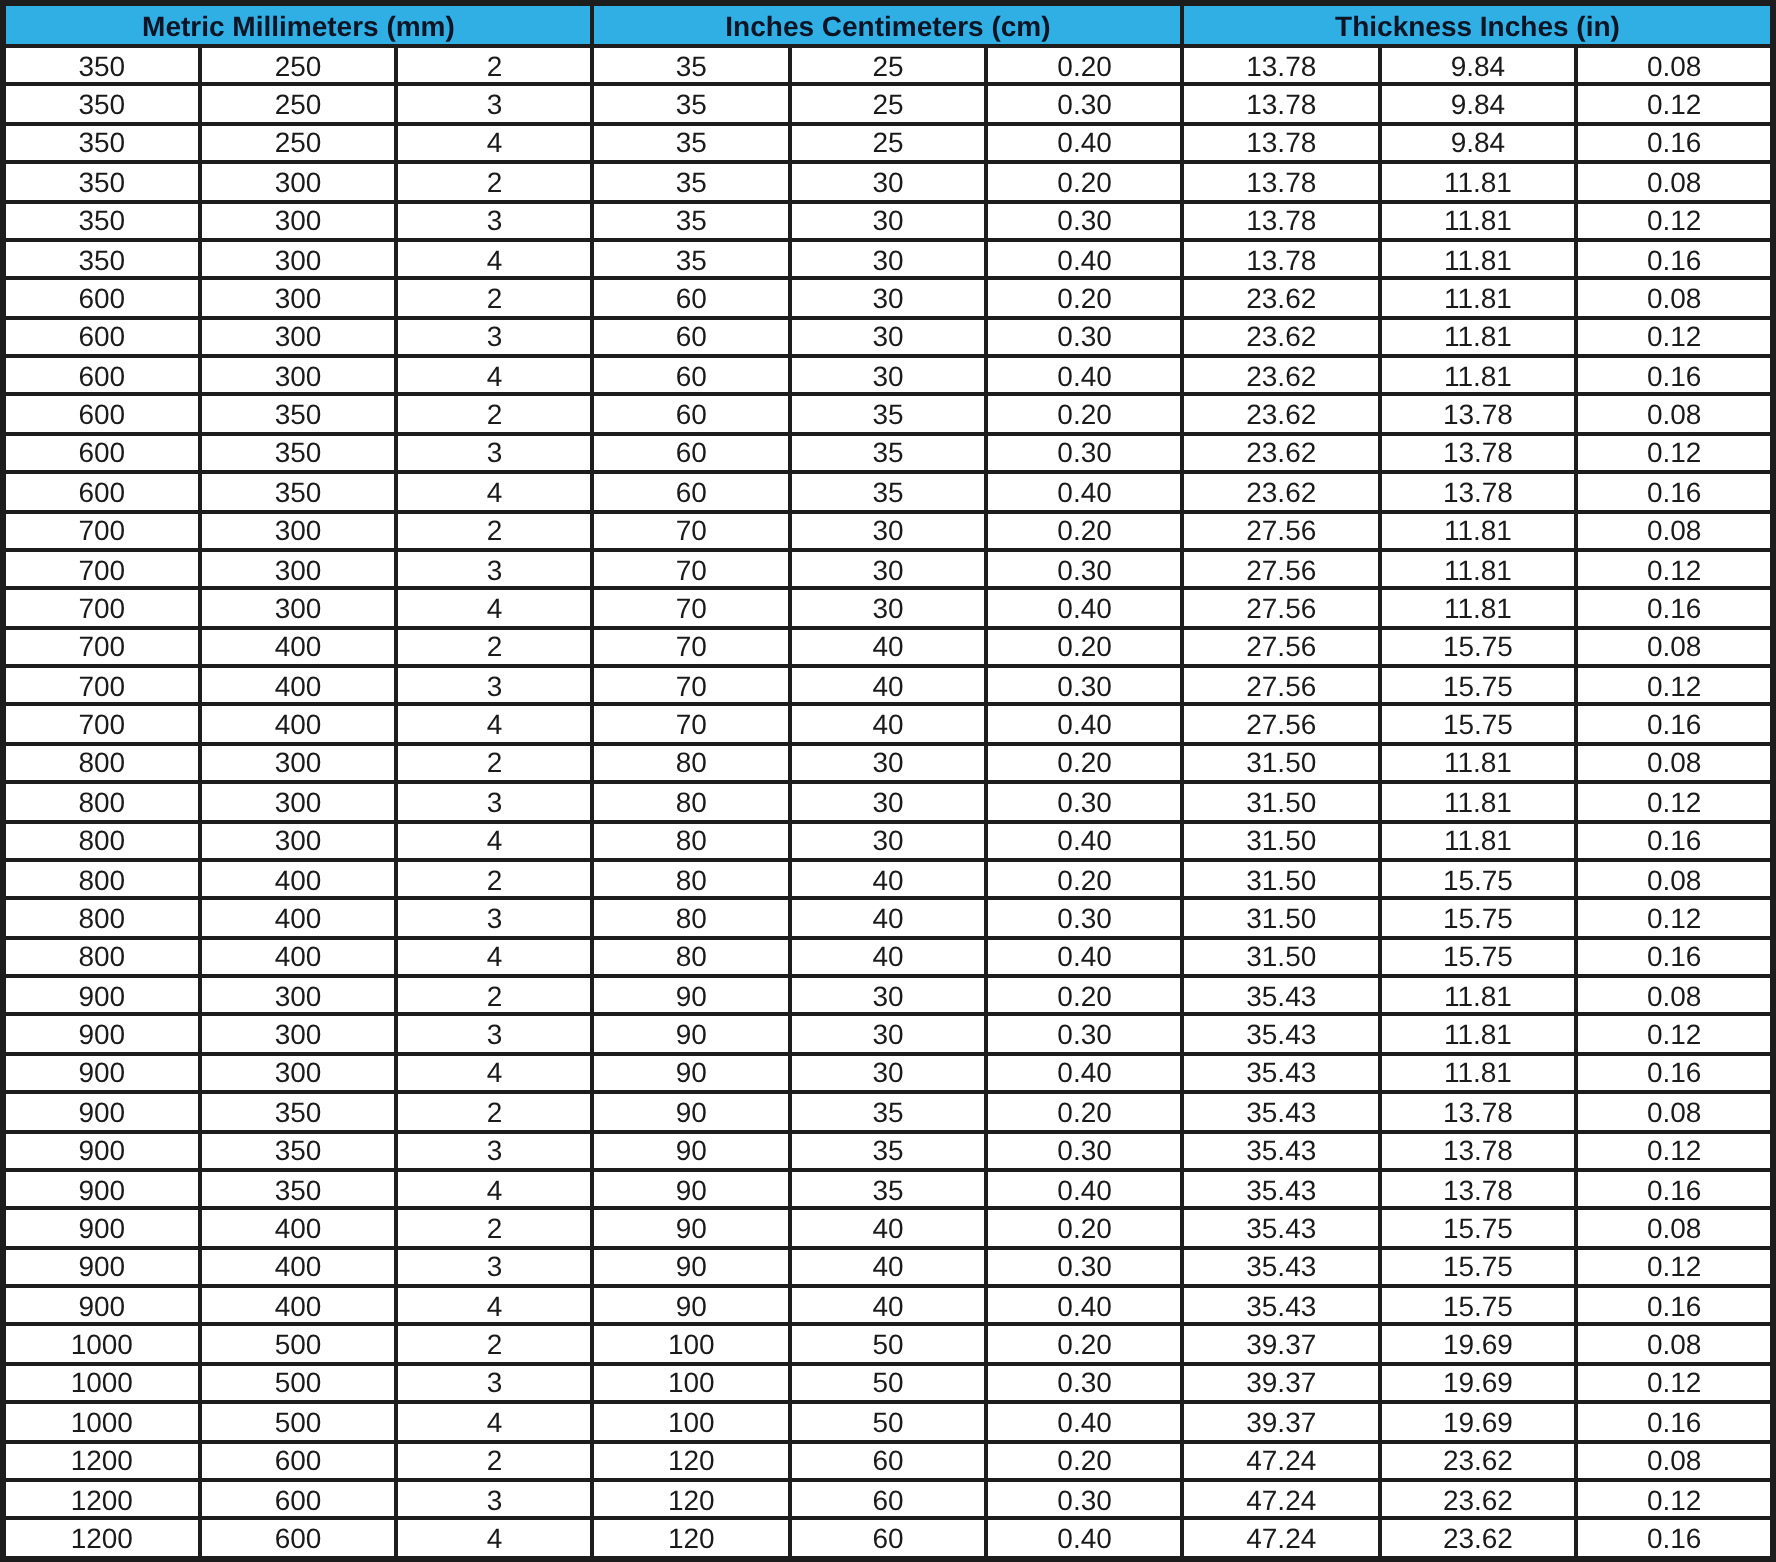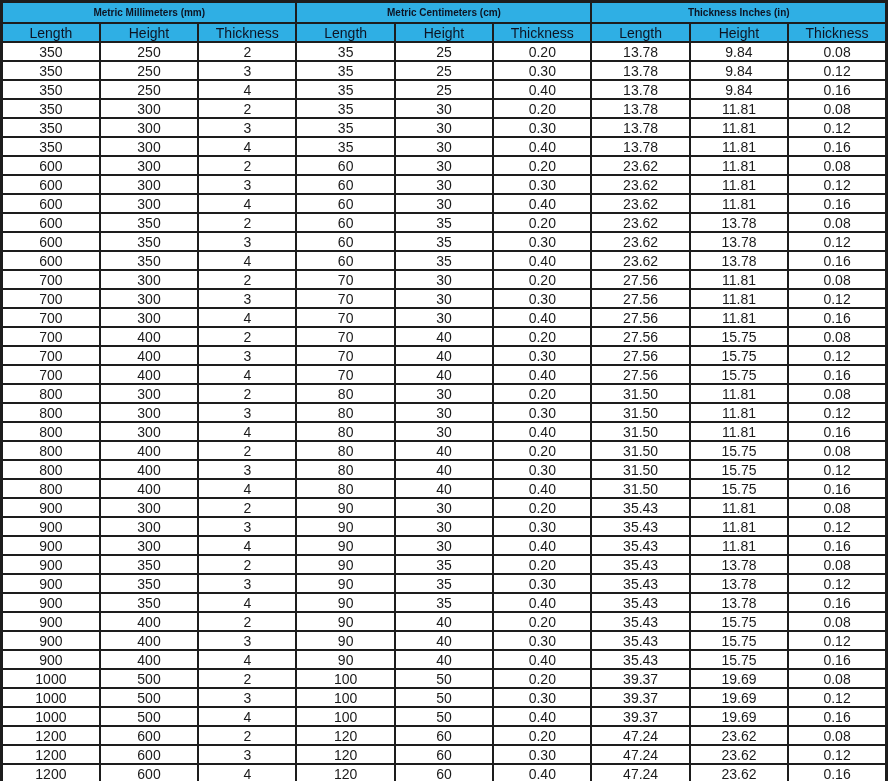--- a/index.html
+++ b/index.html
@@ -21,21 +21,21 @@
     text-align: center;
     vertical-align: middle;
     padding: 0;
     overflow: hidden;
     white-space: nowrap;
   }
   #conversion-table thead tr.group-titles th {
     height: 19px;
     background: var(--header-bg, #2fafe4);
     color: var(--header-text, #0d1424);
-    font-size: 10px;
+    font-size: 14px;
     font-weight: bold;
   }
   #conversion-table thead tr.sub-headers th {
     height: 17px;
     background: var(--header-bg, #2fafe4);
     color: var(--header-text, #0d1424);
     font-size: 14px;
     font-weight: normal;
   }
   #conversion-table tbody td {
@@ -45,33 +45,22 @@
     font-size: 14px;
   }
 </style>
 </head>
 <body>
 
 <table id="conversion-table">
   <thead>
     <tr class="group-titles">
       <th colspan="3">Metric Millimeters (mm)</th>
-      <th colspan="3">Metric Centimeters (cm)</th>
+      <th colspan="3">Inches Centimeters (cm)</th>
       <th colspan="3">Thickness Inches (in)</th>
-    </tr>
-    <tr class="sub-headers">
-      <th>Length</th>
-      <th>Height</th>
-      <th>Thickness</th>
-      <th>Length</th>
-      <th>Height</th>
-      <th>Thickness</th>
-      <th>Length</th>
-      <th>Height</th>
-      <th>Thickness</th>
     </tr>
   </thead>
   <tbody>
       <tr>
         <td>350</td>
         <td>250</td>
         <td>2</td>
         <td>35</td>
         <td>25</td>
         <td>0.20</td>

